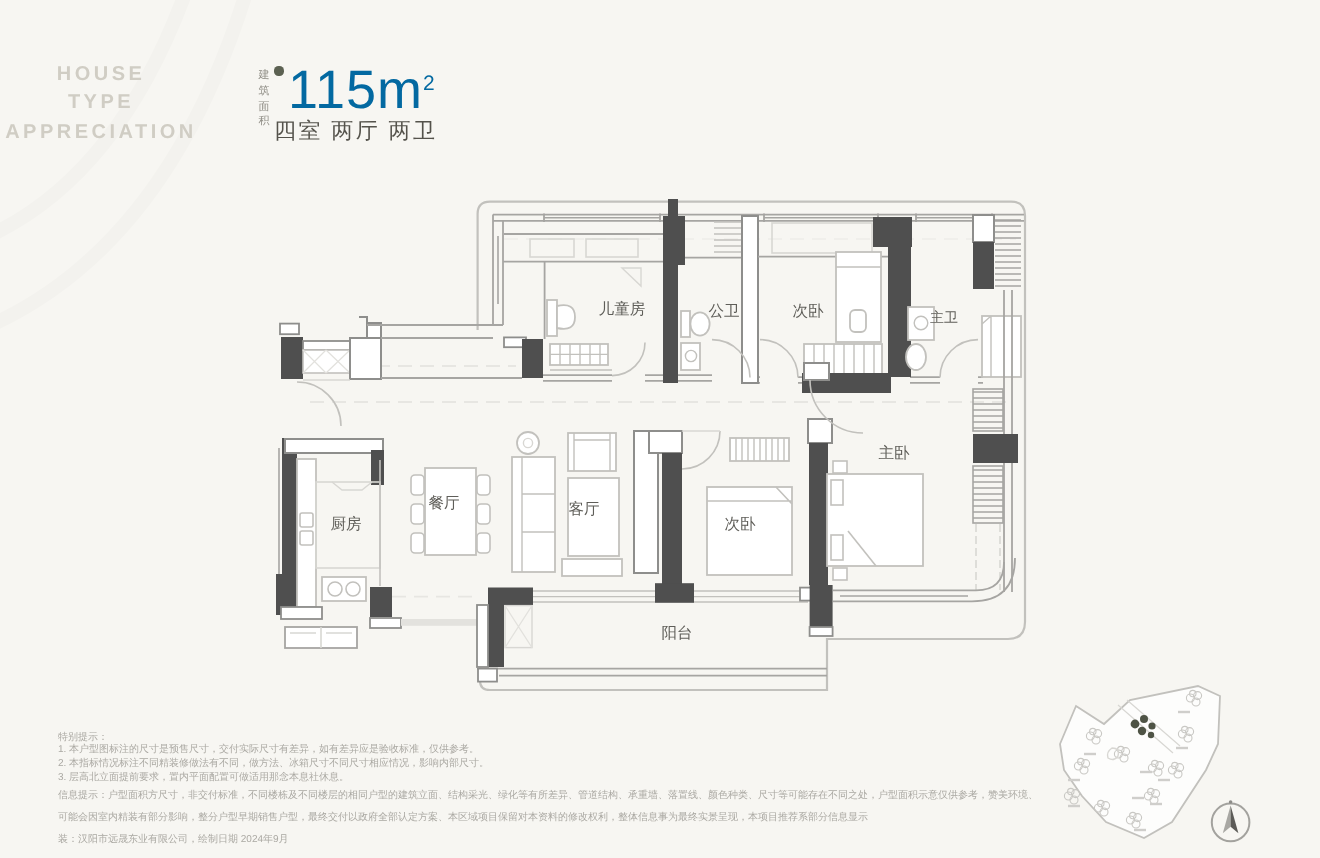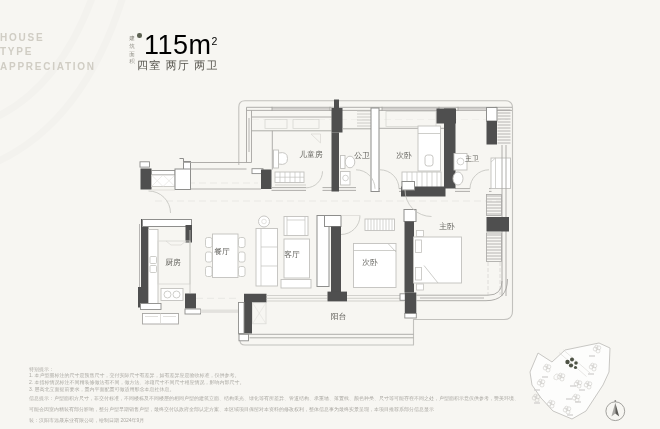--- a/index.html
+++ b/index.html
@@ -1,19 +1,19 @@
 <!DOCTYPE html>
 <html><head><meta charset="utf-8">
 <style>
 html,body{margin:0;padding:0;width:660px;height:429px;background:#f7f6f2;overflow:hidden}
 body{font-family:"Liberation Sans",sans-serif;position:relative}
-.en{position:absolute;left:0;top:30.5px;width:101px;text-align:left;font-size:10px;line-height:14.8px;letter-spacing:1.75px;color:#d0cdc4;font-weight:bold}
+.en{position:absolute;left:0;top:30.5px;width:101px;text-align:center;font-size:10px;line-height:14.8px;letter-spacing:1.75px;color:#d0cdc4;font-weight:bold}
 .vert{position:absolute;left:129px;top:35px;width:6px;font-size:5.5px;line-height:7.8px;color:#8f8d85;text-align:center}
 .dot{position:absolute;left:137px;top:33px;width:4.5px;height:4.5px;border-radius:50%;background:#5c6152}
-.num{position:absolute;left:144px;top:29.5px;font-size:27px;color:#000000;letter-spacing:0.5px}
+.num{position:absolute;left:144px;top:29.5px;font-size:27px;color:#0369a1;letter-spacing:0.5px}
 .num .sup{font-size:10.5px;vertical-align:9px;letter-spacing:0}
 .sum{position:absolute;left:137px;top:58px;font-size:11px;color:#54524b;letter-spacing:1.2px}
 .d1{position:absolute;left:29px;top:365.5px;font-size:5px;line-height:6.8px;color:#aba9a3}
 .d2{position:absolute;left:29px;top:393px;width:492px;font-size:5px;line-height:11px;color:#aba9a3}
 svg.plan{position:absolute;left:0;top:0}
 .sw{position:absolute;left:0;top:0;width:200px;height:200px}
 </style></head>
 <body>
 
 <svg class="sw" viewBox="0 0 200 200" fill="none">

